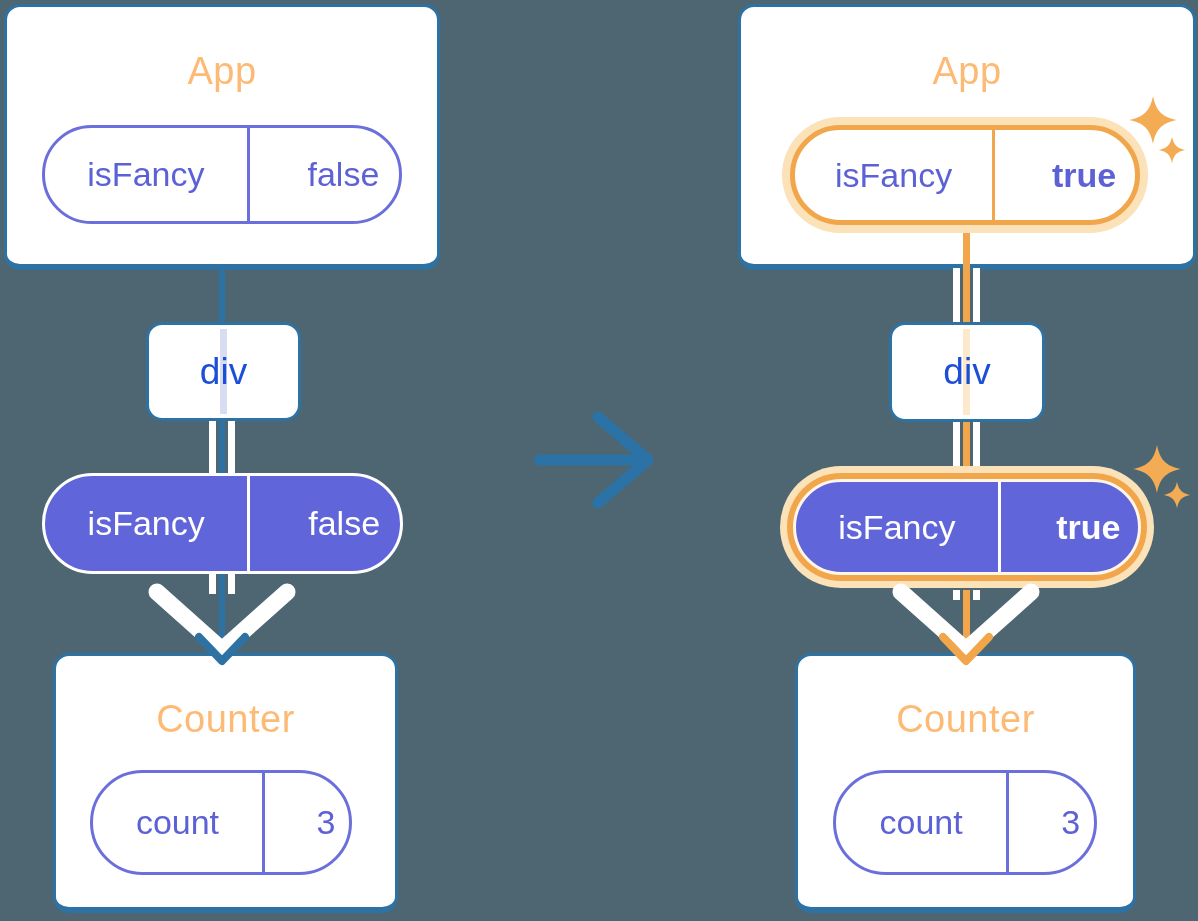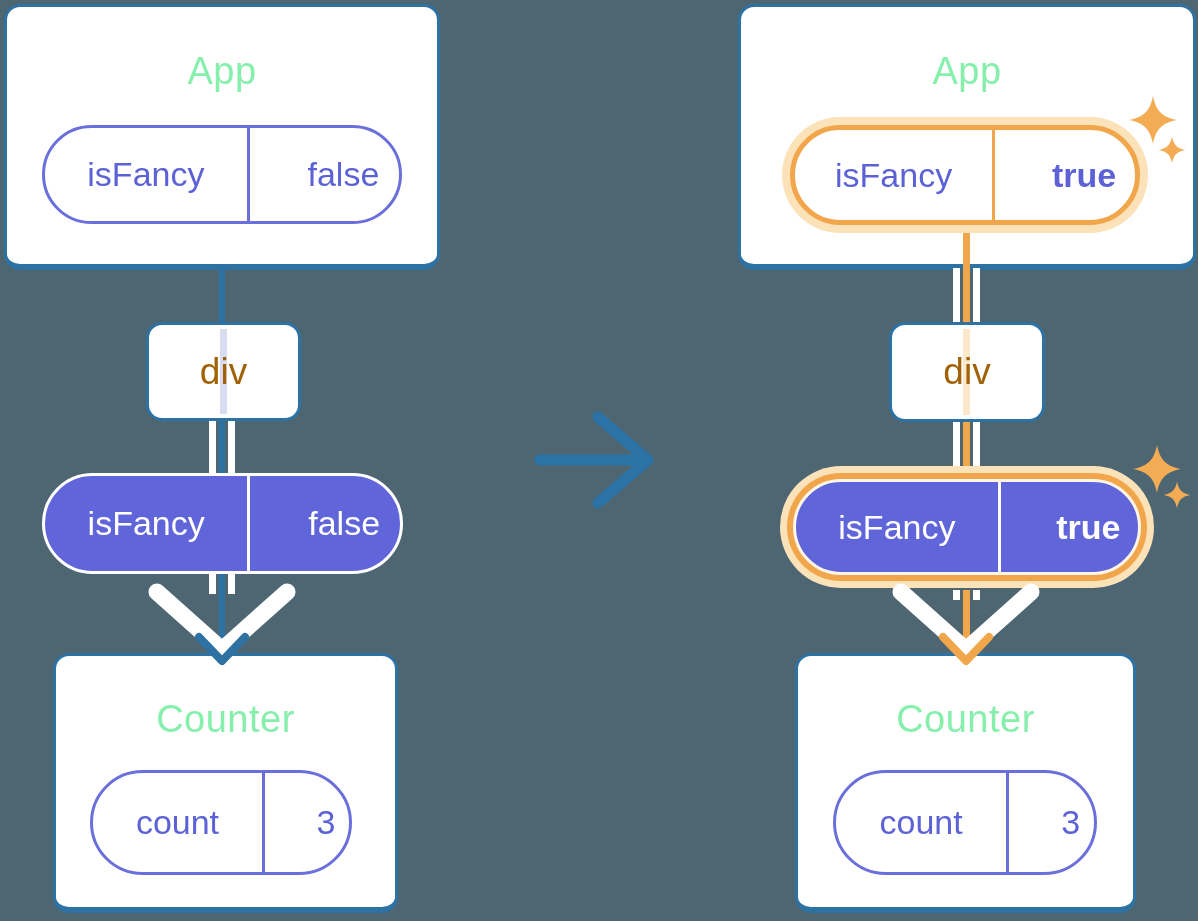--- a/index.html
+++ b/index.html
@@ -1,21 +1,21 @@
 <!DOCTYPE html>
 <html><head>
 <meta charset="utf-8">
 <style>
   html,body{margin:0;padding:0;background:#4D6672;}
   .canvas{position:relative;width:1198px;height:921px;background:#4D6672;
           font-family:"Liberation Sans",sans-serif;overflow:hidden;}
   
   .card{position:absolute;background:#fff;border:3px solid #2E72A3;border-bottom-width:6px;
         border-radius:16px;box-sizing:border-box;z-index:1;}
-  .card-title{position:absolute;text-align:center;color:#86efac;font-size:38px;
+  .card-title{position:absolute;text-align:center;color:#fdba74;font-size:38px;
               font-weight:500;z-index:2;letter-spacing:.5px;}
   
   .pill{position:absolute;display:flex;align-items:stretch;box-sizing:border-box;z-index:3;
         font-size:34px;gap:38px;}
   .pill-outline{background:#fff;border:3px solid #6B6FDC;border-radius:60px;color:#5C62D6;}
   .pill-solid{background:#6165DA;border:3px solid #fff;border-radius:60px;color:#fff;}
   .pill-hl-outline{background:#fff;border:5px solid #F2A64B;border-radius:60px;color:#5C62D6;
                    box-shadow:0 0 0 8px #FBE2B8;}
   .pill-hl-solid{background:#6165DA;border:3px solid #FFF6E8;border-radius:60px;color:#fff;
                  box-shadow:0 0 0 6px #F2A64B,0 0 0 13px #FBE2B8;}
@@ -29,21 +29,21 @@
   .c-blue{background:#2E72A3;}
   .c-orange{background:#F2A64B;}
   .c-white{background:#fff;}
   .c-lav{background:#D9DDF2;}
   .c-paleor{background:#FCE9CC;}
   
   .divbox{position:absolute;background:#fff;border:3px solid #2E72A3;border-radius:16px;
           box-sizing:border-box;z-index:3;}
   .divbox .passline{position:absolute;top:4px;bottom:4px;width:7px;left:50%;margin-left:-4px;}
   .divbox .divlabel{position:absolute;inset:0;display:flex;align-items:center;justify-content:center;
-          color:#a16207;font-size:37px;font-weight:500;}
+          color:#1d4ed8;font-size:37px;font-weight:500;}
   svg.overlay{position:absolute;left:0;top:0;z-index:5;pointer-events:none;}
 </style>
 </head>
 <body>
 
 <div class="canvas">
 
   <div class="card" style="left:4px;top:4px;width:436px;height:266px;"></div>
   <div class="card-title" style="left:4px;top:50px;width:436px;">App</div>
   <div class="pill pill-outline" style="left:42px;top:125px;width:360px;height:99px;">

